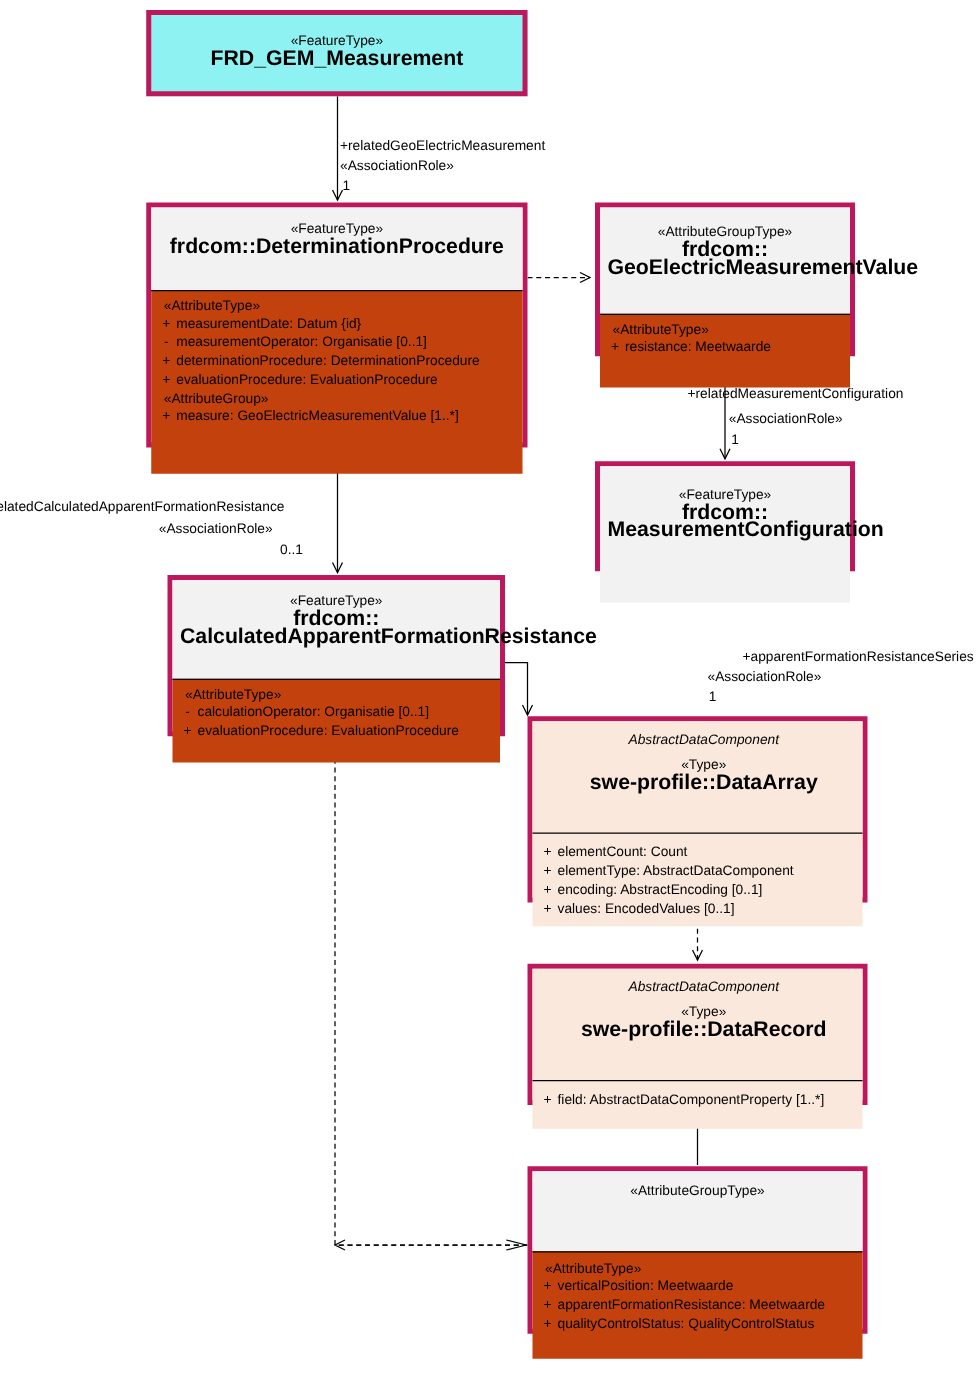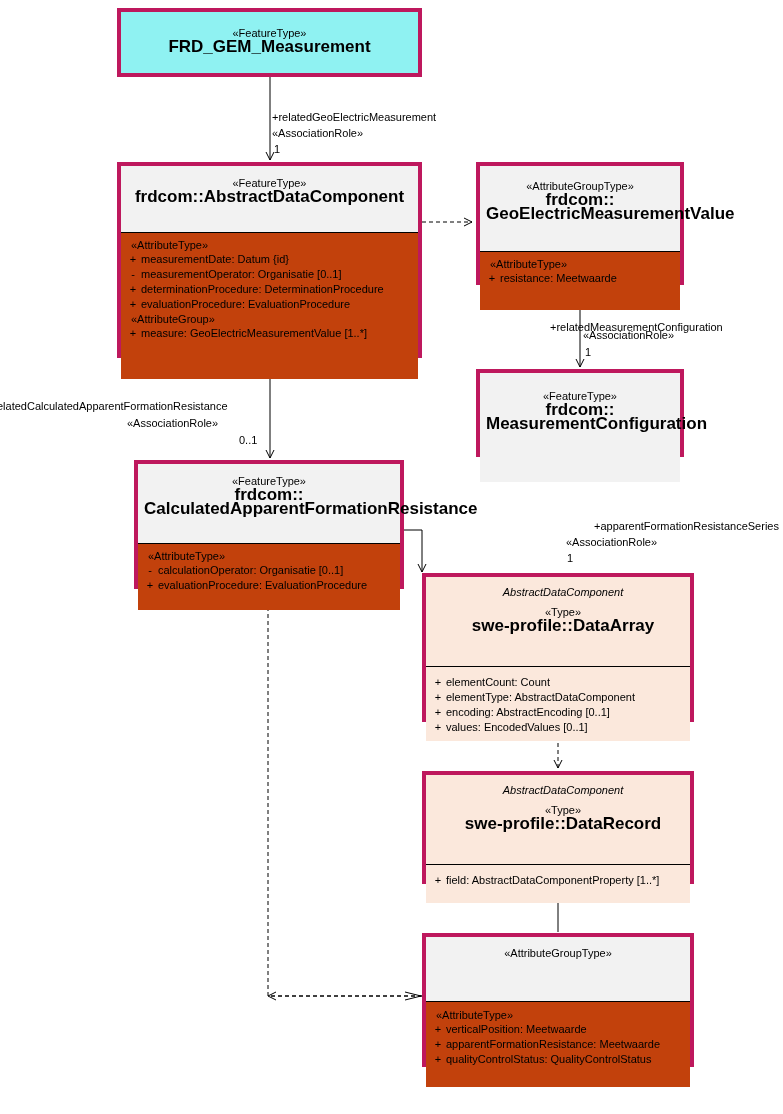--- a/index.html
+++ b/index.html
@@ -57,43 +57,43 @@
 
   <path d="M422,996 L268,996 L268,589" stroke="#000" stroke-width="1" fill="none" stroke-dasharray="4,3"></path>
   <path d="M422,996 L268,996" stroke="#000" stroke-width="1" fill="none" stroke-dasharray="4,3" marker-end="url(#arrowOpen)" transform="translate(0,0)"></path>
   <path d="M405,992 L421,996 L405,1000" fill="none" stroke="#000" stroke-width="1"></path>
 </svg>
 
 <div class="lbl" style="left:272px;top:110px;">+relatedGeoElectricMeasurement</div>
 <div class="lbl" style="left:272px;top:126px;">«AssociationRole»</div>
 <div class="lbl" style="left:274px;top:142px;">1</div>
 
-<div class="lbl" style="left:550px;top:308px;margin-top:12px;">+relatedMeasurementConfiguration</div>
+<div class="lbl" style="left:550px;top:308px;">+relatedMeasurementConfiguration</div>
 <div class="lbl" style="left:583px;top:328px;">«AssociationRole»</div>
 <div class="lbl" style="left:585px;top:345px;">1</div>
 
 <div class="lbl" style="left:-3px;top:399px;">elatedCalculatedApparentFormationResistance</div>
 <div class="lbl" style="left:127px;top:416px;">«AssociationRole»</div>
-<div class="lbl" style="left:239px;top:433px;">0..1</div>
+<div class="lbl" style="left:224px;top:433px;">0..1</div>
 
 <div class="lbl" style="left:594px;top:519px;">+apparentFormationResistanceSeries</div>
 <div class="lbl" style="left:566px;top:535px;">«AssociationRole»</div>
 <div class="lbl" style="left:567px;top:551px;">1</div>
 
 <div class="box c-cyan" style="left:117px;top:8px;width:305px;height:69px;">
   <div class="cls-hdr" style="padding-top:14px;">
     <div class="stereo">«FeatureType»</div>
     <div class="cname">FRD_GEM_Measurement</div>
   </div>
 </div>
 
 <div class="box" style="left:117px;top:162px;width:305px;height:196px;">
   <div class="cls-hdr hdr-grey" style="height:49px;padding-top:10px;">
     <div class="stereo">«FeatureType»</div>
-    <div class="cname">frdcom::AbstractDataComponent</div>
+    <div class="cname">frdcom::DeterminationProcedure</div>
   </div>
   <div class="sep body-white" style="height:146px;">
     <div class="attrs">
       <div class="grp">«AttributeType»</div>
       <div class="row">
           <span class="vis">+</span>
           <span class="txt">measurementDate: Datum {id}</span>
         </div>
       <div class="row">
           <span class="vis">-</span>

